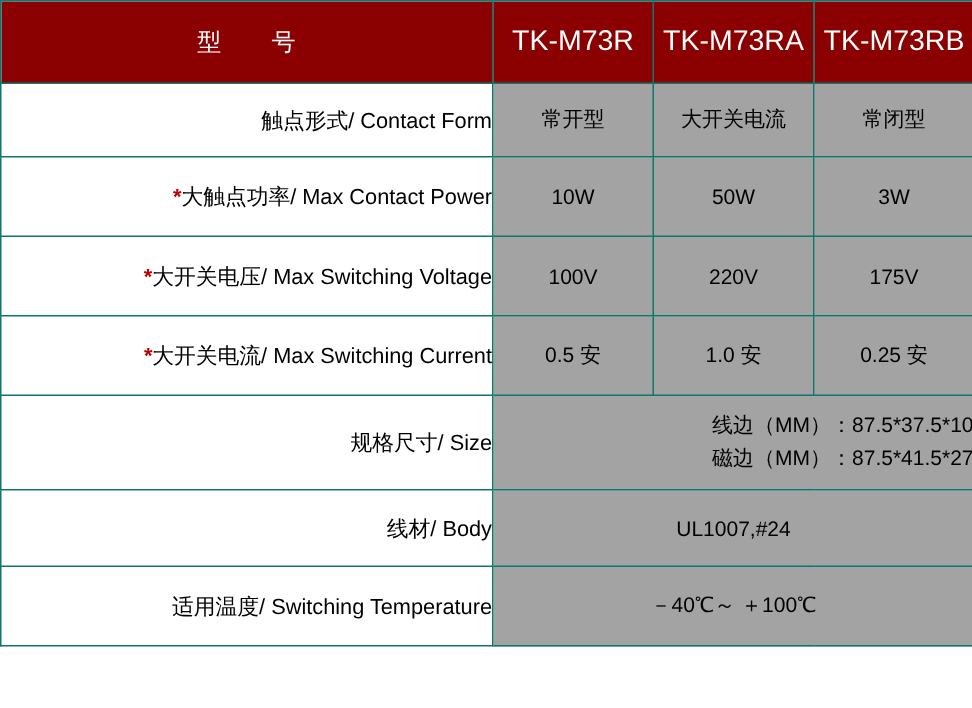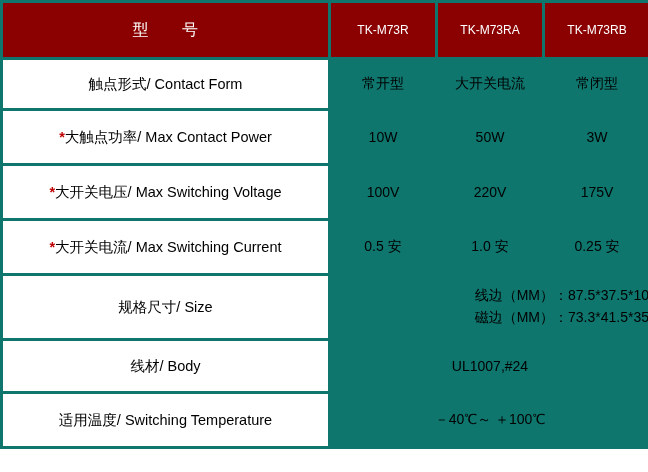--- a/index.html
+++ b/index.html
@@ -15,56 +15,56 @@
     overflow: hidden;
   }
   #spec-table {
     width: 648px;
     border-collapse: collapse;
     table-layout: fixed;
   }
   #spec-table col.c-label { width: 328px; }
   #spec-table col.c-m { width: 107px; }
   #spec-table td, #spec-table th {
-    border: 3px solid #0f766e;
+    border: 1px solid #0f766e;
     padding: 0;
     font-weight: normal;
     vertical-align: middle;
   }
   
   .hdr-row th {
     background: #8B0000;
     color: #ffffff;
     border: 1px solid #8B0000;
     height: 54px;
-    font-size: 12px;
+    font-size: 19px;
     font-weight: bold;
     text-align: center;
   }
   .hdr-row th.hdr-label {
     letter-spacing: 0.5px;
     font-size: 16px;
   }
   
   td.label-cell {
-    text-align: center;
+    text-align: right;
     padding-left: 6px;
     font-size: 14.5px;
     color: #000000;
     background: #ffffff;
   }
   td.label-cell .star {
     color: #c00000;
     font-weight: bold;
   }
   
   td.val-cell {
     text-align: center;
     font-size: 14px;
-    background: #0f766e;
+    background: #a3a3a3;
     color: #000000;
     margin-left: 27px;
   }
   tr.r-contact td { height: 48px; }
   tr.r-power td { height: 52px; }
   tr.r-voltage td { height: 52px; }
   tr.r-current td { height: 52px; }
   tr.r-size td { height: 62px; }
   tr.r-body td { height: 52px; }
   tr.r-cable td { height: 50px; }
@@ -128,21 +128,21 @@
       <td class="val-cell">1.0 安</td>
       <td class="val-cell">0.25 安</td>
     </tr>
     <tr class="r-size">
       <td class="label-cell">
         <span>规格尺寸/ Size</span>
       </td>
       <td class="val-cell" colspan="3">
         <div class="size-lines">
           <div>线边（MM）：87.5*37.5*10</div>
-          <div>磁边（MM）：73.3*41.5*35</div>
+          <div>磁边（MM）：87.5*41.5*27</div>
         </div>
       </td>
     </tr>
     <tr class="r-cable">
       <td class="label-cell">
         <span>线材/ Body</span>
       </td>
       <td class="val-cell" colspan="3">UL1007,#24</td>
     </tr>
     <tr class="r-temp">

